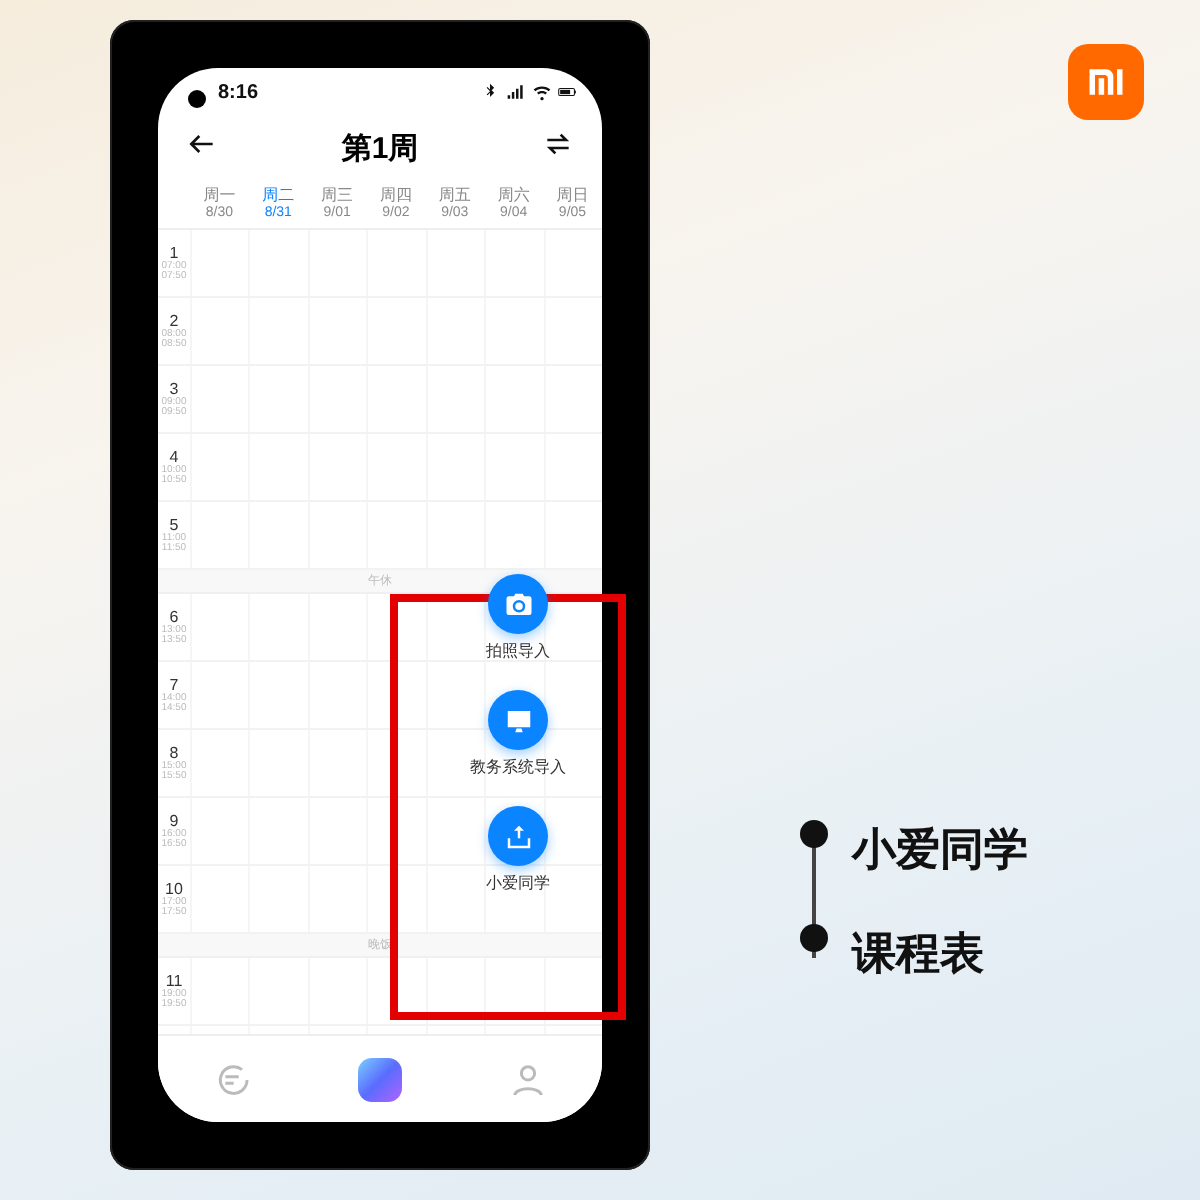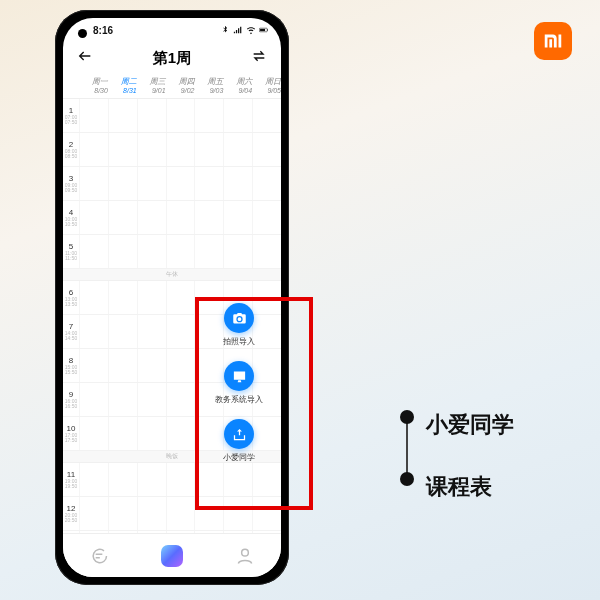--- a/index.html
+++ b/index.html
@@ -30,29 +30,29 @@
     position: relative;
   }
   .side-dot {
     width: 14px; height: 14px; border-radius: 50%; background: #111;
     position: relative; z-index: 2;
   }
   .side-connector {
     position: absolute; left: 6px; top: 7px; width: 2px; height: 62px;
     background: #444;
   }
-  .side-item + .side-item { margin-top: 32px; }
+  .side-item + .side-item { margin-top: 22px; }
 
   
   .phone {
     position: absolute; top: 10px; left: 55px;
-    width: 234px; height: 575px;
-    border-radius: 32px;
+    width: 270px; height: 575px;
+    border-radius: 12px;
     background: #000;
-    padding: 8px;
+    padding: 24px;
     box-shadow: 0 0 0 1px #222 inset;
   }
   .screen {
     width: 100%; height: 100%;
     background: #fff;
     border-radius: 30px;
     overflow: hidden;
     position: relative;
     display: flex; flex-direction: column;
   }
@@ -73,23 +73,22 @@
     padding: 0 14px;
   }
   .titlebar .title { font-size: 15px; font-weight: 600; }
   .titlebar svg { width: 16px; height: 16px; }
 
   .weekdays {
     display: flex; padding-left: 16px;
     border-bottom: 1px solid #eee;
   }
   .weekdays .wd {
-    flex: 1; text-align: right; font-size: 7px; color: #888;
+    flex: 1; text-align: center; font-size: 7px; color: #888;
     padding: 2px 0 4px;
-    font-style: italic;
   }
   .weekdays .wd .dname { font-size: 8px; display:block; }
   .weekdays .wd.active { color: #0a84ff; }
   .weekdays .wd.active .dname { color:#0a84ff; }
 
   .grid {
     flex: 1; position: relative; overflow: hidden;
     font-size: 6px; color: #aaa;
   }
   .row {

